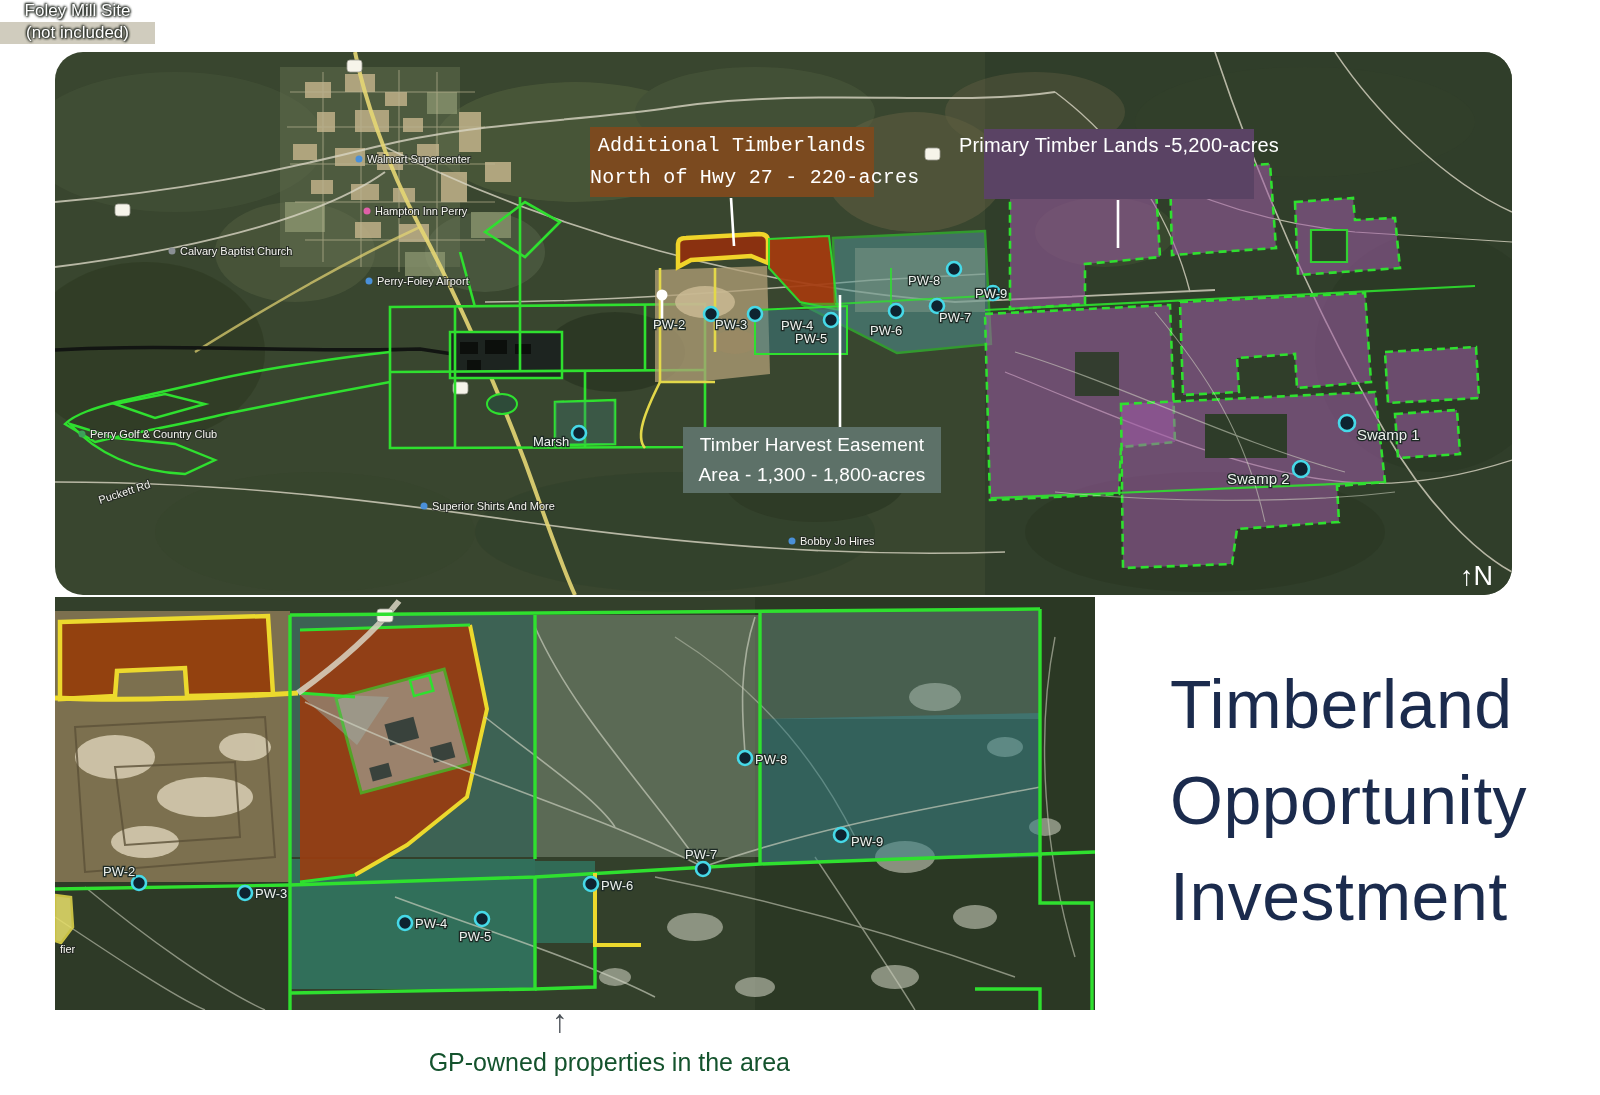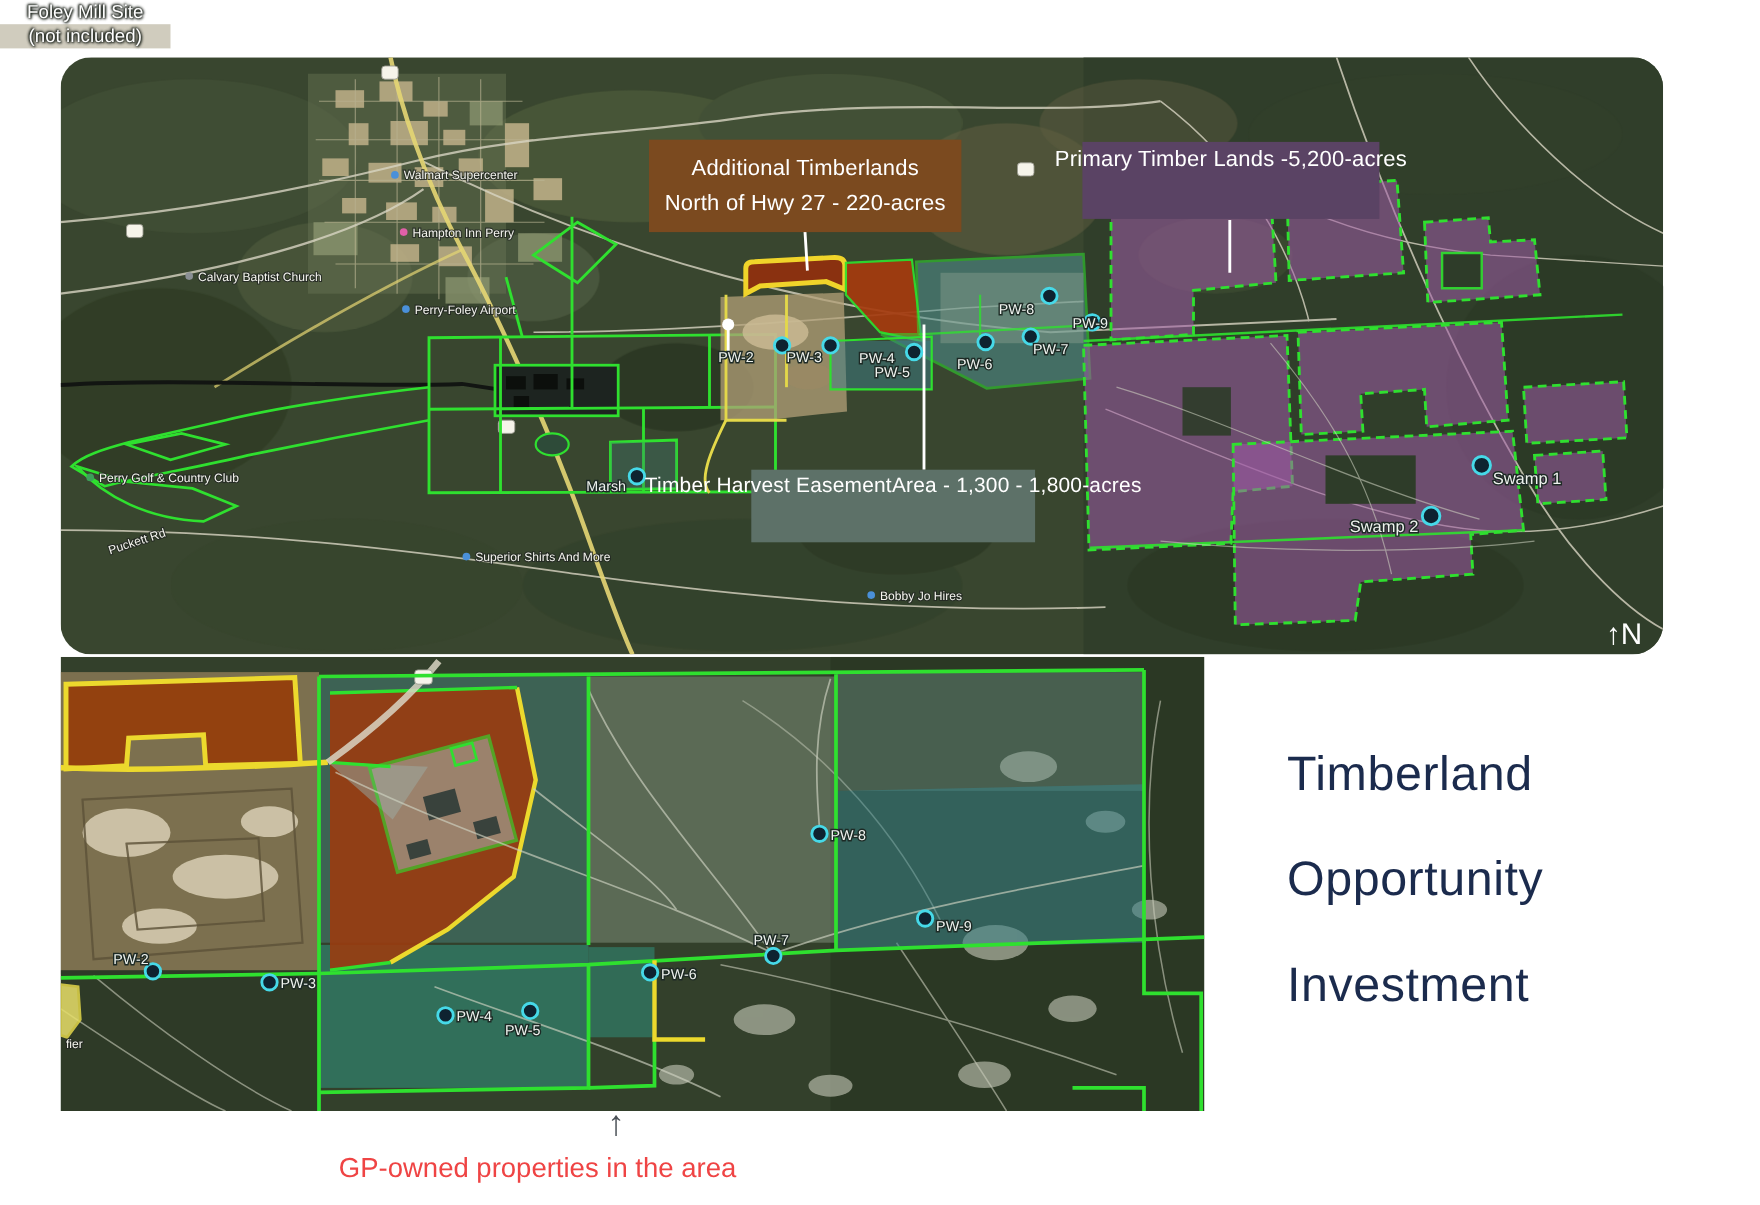--- a/index.html
+++ b/index.html
@@ -7,33 +7,33 @@
   #stage{position:relative;width:1600px;height:1095px;background:#ffffff;overflow:hidden;}
 
   .mapbox{position:absolute;overflow:hidden;}
   #topmap{left:55px;top:52px;width:1457px;height:543px;border-radius:28px;}
   #botmap{left:55px;top:597px;width:1040px;height:413px;}
   .mapbox svg{display:block;}
 
   
   .callout{position:absolute;color:#ffffff;text-align:center;line-height:1.6;font-size:20px;letter-spacing:.2px;}
   .callout div{white-space:nowrap;}
-  #lbl-additional{left:590px;top:127px;width:284px;height:84px;background:#7b4a1f;display:flex;flex-direction:column;justify-content:center;}
+  #lbl-additional{left:590px;top:127px;width:284px;height:70px;background:#7b4a1f;display:flex;flex-direction:column;justify-content:center;font-family:Liberation Mono, monospace;}
   #lbl-primary{left:984px;top:129px;width:270px;height:70px;background:#5a4364;display:flex;flex-direction:row;justify-content:center;}
-  #lbl-easement{left:683px;top:427px;width:258px;height:66px;background:#5d7168;font-size:19px;display:flex;flex-direction:row;justify-content:center;}
+  #lbl-easement{left:683px;top:427px;width:258px;height:66px;background:#5d7168;font-size:19px;display:flex;flex-direction:column;justify-content:center;}
   #lbl-foley{left:585px;top:318px;width:155px;text-align:center;color:#fff;font-size:17px;font-weight:normal;line-height:1.3;
     text-shadow:0 0 3px #20261f,0 0 3px #20261f,1px 1px 2px #20261f,-1px -1px 2px #20261f;}
   #lbl-foley .sub{background:rgba(120,110,70,.35);}
 
   
-  #title{position:absolute;left:1170px;top:656px;width:400px;color:#1b2b4d;font-size:44px;line-height:96px;letter-spacing:.5px;font-weight:500;}
+  #title{position:absolute;left:1170px;top:656px;width:400px;color:#1b2b4d;font-size:68px;line-height:96px;letter-spacing:.5px;font-weight:500;}
 
   
   #cap-arrow{position:absolute;left:525px;top:1004px;width:70px;text-align:center;color:#4b5157;font-size:32px;line-height:34px;}
-  #caption{position:absolute;left:308px;top:1048px;width:470px;text-align:left;color:#ef4444;font-size:25px;}
+  #caption{position:absolute;left:320px;top:1048px;width:470px;text-align:right;color:#14532d;font-size:25px;}
 
   .pwtext{font-size:13px;fill:#eef2ee;stroke:#1d2a25;stroke-width:2.6px;paint-order:stroke;font-family:"Liberation Sans",sans-serif;}
   .poitext{font-size:11px;fill:#f4f4ee;stroke:rgba(35,40,35,.85);stroke-width:2px;paint-order:stroke;font-family:"Liberation Sans",sans-serif;}
   .swamptext{font-size:15px;fill:#eef2ee;stroke:#1d2a25;stroke-width:2.6px;paint-order:stroke;}
   .compass{font-size:27px;fill:#ffffff;font-family:"Liberation Sans",sans-serif;}
 </style>
 </head>
 <body>
 
 <div id="stage">

